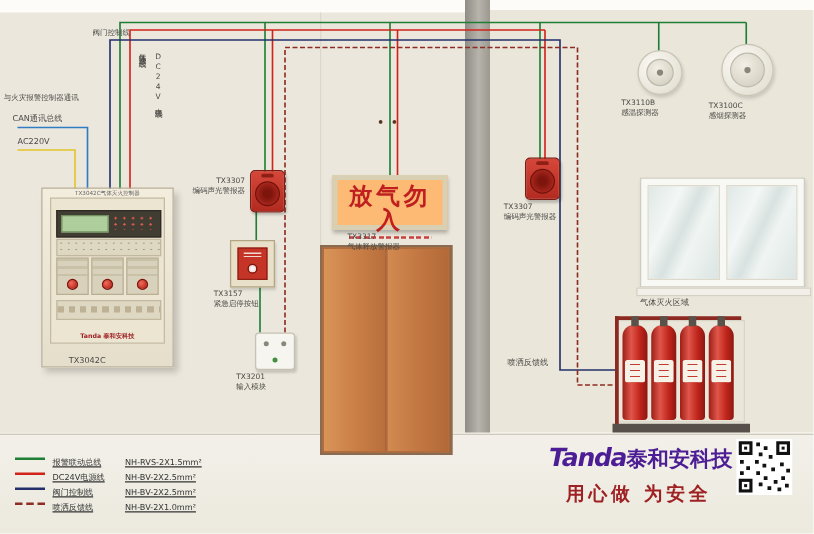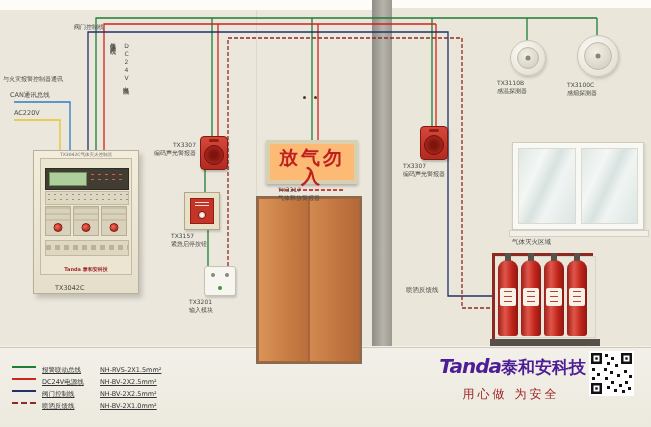--- a/index.html
+++ b/index.html
@@ -103,21 +103,21 @@
   .lg-row{display:flex;align-items:flex-start;height:12px;font-size:6.5px;color:#333;text-decoration:underline;}
   .lg-line{width:24px;height:0;border-top:2px solid;margin-right:6px;}
   .lg-1{border-color:#1e7e34;} .lg-2{border-color:#d2231a;} .lg-3{border-color:#23306b;}
   .lg-4{border-top-style:dashed;border-color:#8e2b22;}
   .lg-label{width:58px;} .lg-spec{color:#333;}
   
   .brand{position:absolute;left:436px;top:354px;width:150px;z-index:6;color:#4c1d95;text-align:right;}
   .brand .en{font-size:20px;font-weight:bold;font-style:italic;letter-spacing:-1px;}
   .brand .cn{font-size:17px;font-weight:bold;}
   .slogan{position:absolute;left:436px;top:386px;width:150px;text-align:center;z-index:6;
-          font-size:12px;font-weight:normal;letter-spacing:3px;color:#9e2123;}
+          font-size:15px;font-weight:bold;letter-spacing:3px;color:#9e2123;}
   .qr{position:absolute;left:589px;top:351px;z-index:6;}
 </style>
 </head>
 <body>
 
 <div class="scene">
 
   <div class="wall-left"></div>
   <div class="wall-right"></div>
   <div class="corner"></div>

